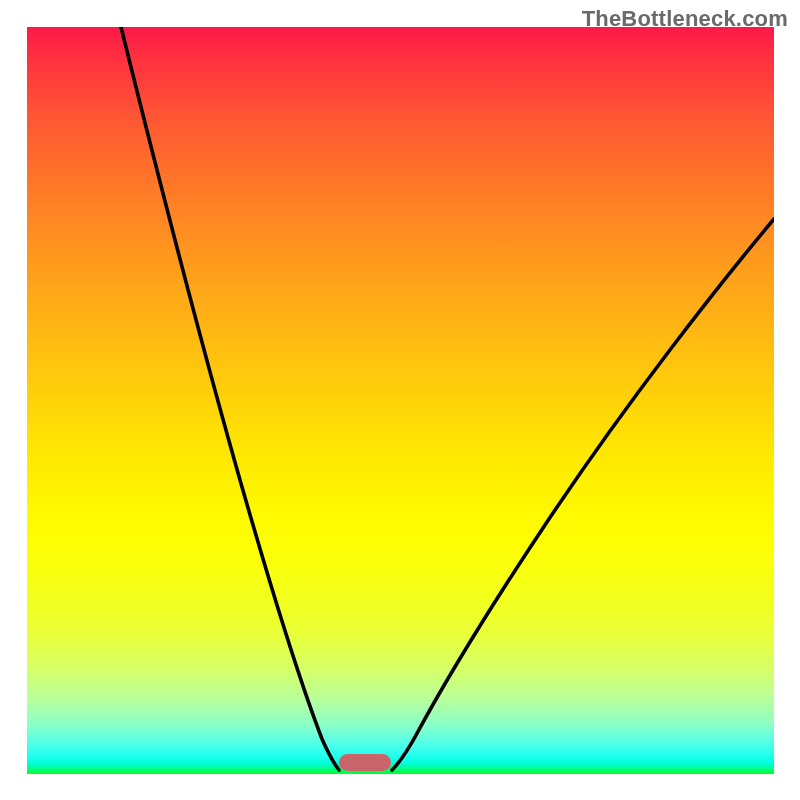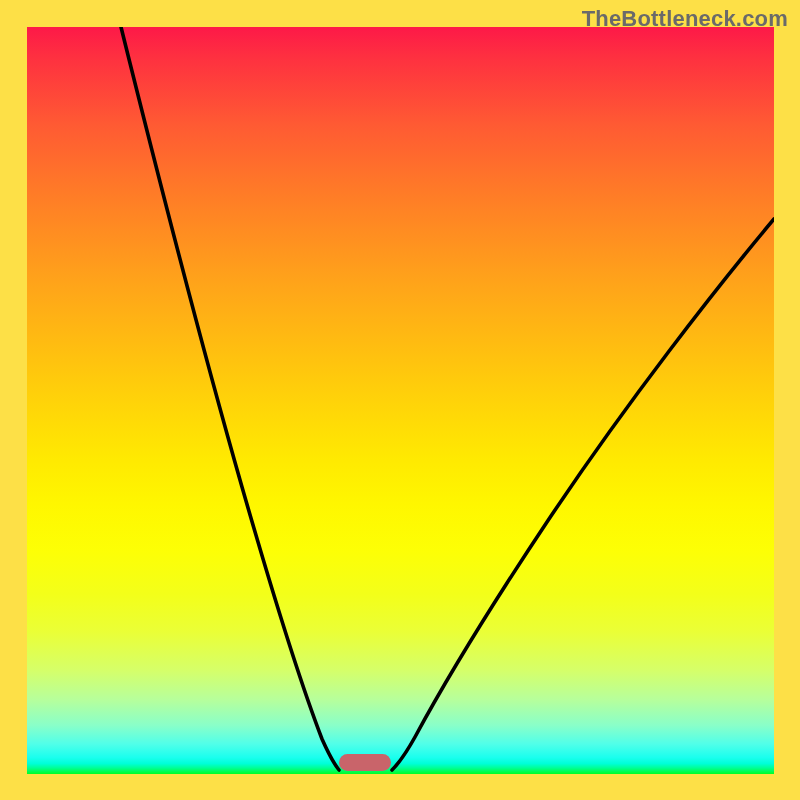--- a/index.html
+++ b/index.html
@@ -1,20 +1,20 @@
 <!DOCTYPE html>
 <html><head>
   <meta charset="utf-8">
   <style>
     * { margin: 0; padding: 0; box-sizing: border-box; }
     html, body { width: 800px; height: 800px; overflow: hidden; background: #000; }
     .outer {
       width: 800px;
       height: 800px;
-      background: #fde047;
+      background: #ffffff;
       position: relative;
     }
     .watermark {
       position: absolute;
       top: 6px;
       right: 12px;
       color: #6a6a6a;
       font-family: Arial, Helvetica, sans-serif;
       font-size: 22px;
       font-weight: 600;

